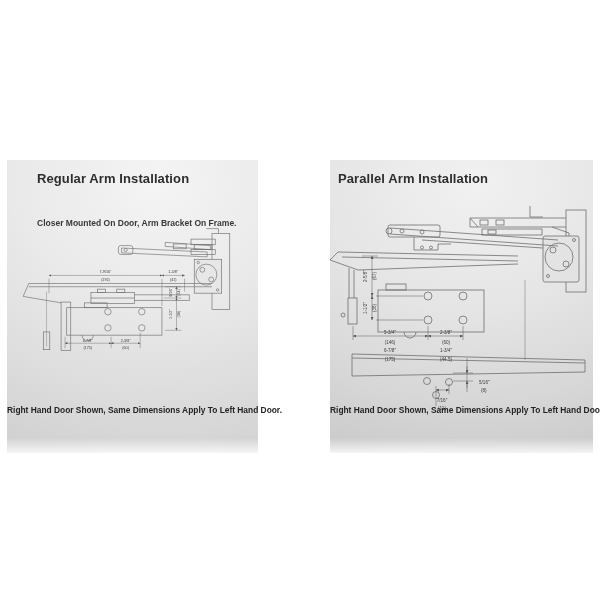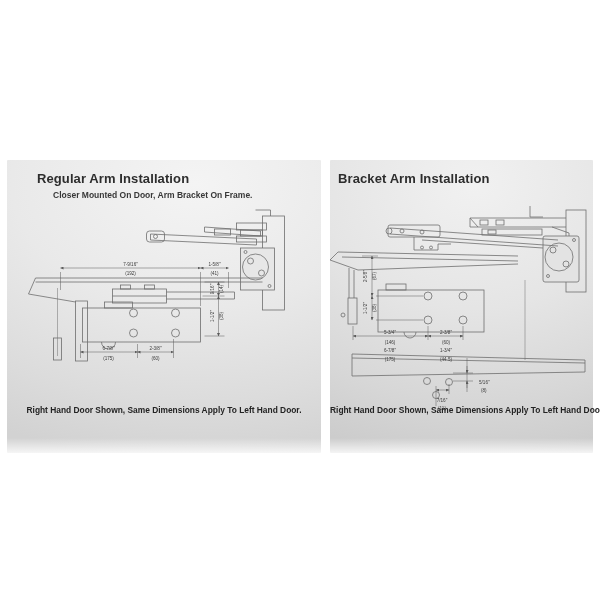--- a/index.html
+++ b/index.html
@@ -6,42 +6,42 @@
   body{
     width:600px;height:600px;background:#ffffff;
     font-family:"Liberation Sans", sans-serif;
     position:relative;overflow:hidden;
   }
   .panel{
     position:absolute;top:160px;height:293px;
     border-radius:1px;
   }
   .panel-left{
-    left:7px;width:314px;
+    left:7px;width:251px;
     background:radial-gradient(130% 95% at 60% 8%, #f4f4f4 0%, #e9e9e9 45%, #dcdcdc 78%, #d2d2d2 100%);
   }
   .panel-right{
     left:330px;width:263px;
     background:radial-gradient(130% 95% at 55% 8%, #f1f1f1 0%, #e5e5e5 45%, #d7d7d7 78%, #cccccc 100%);
   }
   .panel::after{
     content:"";position:absolute;left:0;right:0;bottom:-1px;height:16px;
     background:linear-gradient(180deg, rgba(255,255,255,0) 0%, rgba(255,255,255,.85) 100%);
     pointer-events:none;
   }
   .panel-title{
     position:absolute;top:11px;font-size:13px;font-weight:bold;
     color:#2d2d2d;letter-spacing:.1px;white-space:nowrap;
   }
   .panel-sub{
     position:absolute;top:30px;font-size:8.5px;font-weight:600;
     color:#383838;white-space:nowrap;
   }
   .panel-left .panel-title{left:30px;}
-  .panel-left .panel-sub{left:46px;}
+  .panel-left .panel-sub{left:30px;margin-top:28px;}
   .panel-right .panel-title{left:8px;}
   .panel-right .panel-sub{left:8px;}
   .panel-footer{
     position:absolute;bottom:38px;left:0;right:0;text-align:center;
     font-size:8.4px;font-weight:600;color:#232323;white-space:nowrap;margin-top:36px;
   }
   .diagram{position:absolute;left:0;top:0;width:100%;height:100%;}
   svg text{
     font-family:"Liberation Sans", sans-serif;
     font-size:4.6px;fill:#3c3c3c;text-anchor:middle;
@@ -136,21 +136,21 @@
       <text x="100" y="199.5">(175)</text>
       <text x="147" y="190">2-3/8"</text>
       <text x="147" y="199.5">(60)</text>
     </g>
   </svg>
 
   <div class="panel-footer">Right Hand Door Shown, Same Dimensions Apply To Left Hand Door.</div>
 </div>
 
 <div class="panel panel-right">
-  <div class="panel-title">Bracket Arm Installation</div>
+  <div class="panel-title">Parallel Arm Installation</div>
 
   <svg class="diagram" viewBox="0 0 263 293">
     <defs>
       <marker id="aR" markerWidth="7" markerHeight="6" refX="6" refY="3" orient="auto-start-reverse">
         <path d="M0,0 L6.5,3 L0,6 z" fill="#5a5a5a"></path>
       </marker>
     </defs>
 
     <g stroke="#6e6e6e" fill="none" stroke-width="0.8">
       <polyline points="200,46 200,57 213,57"></polyline>

